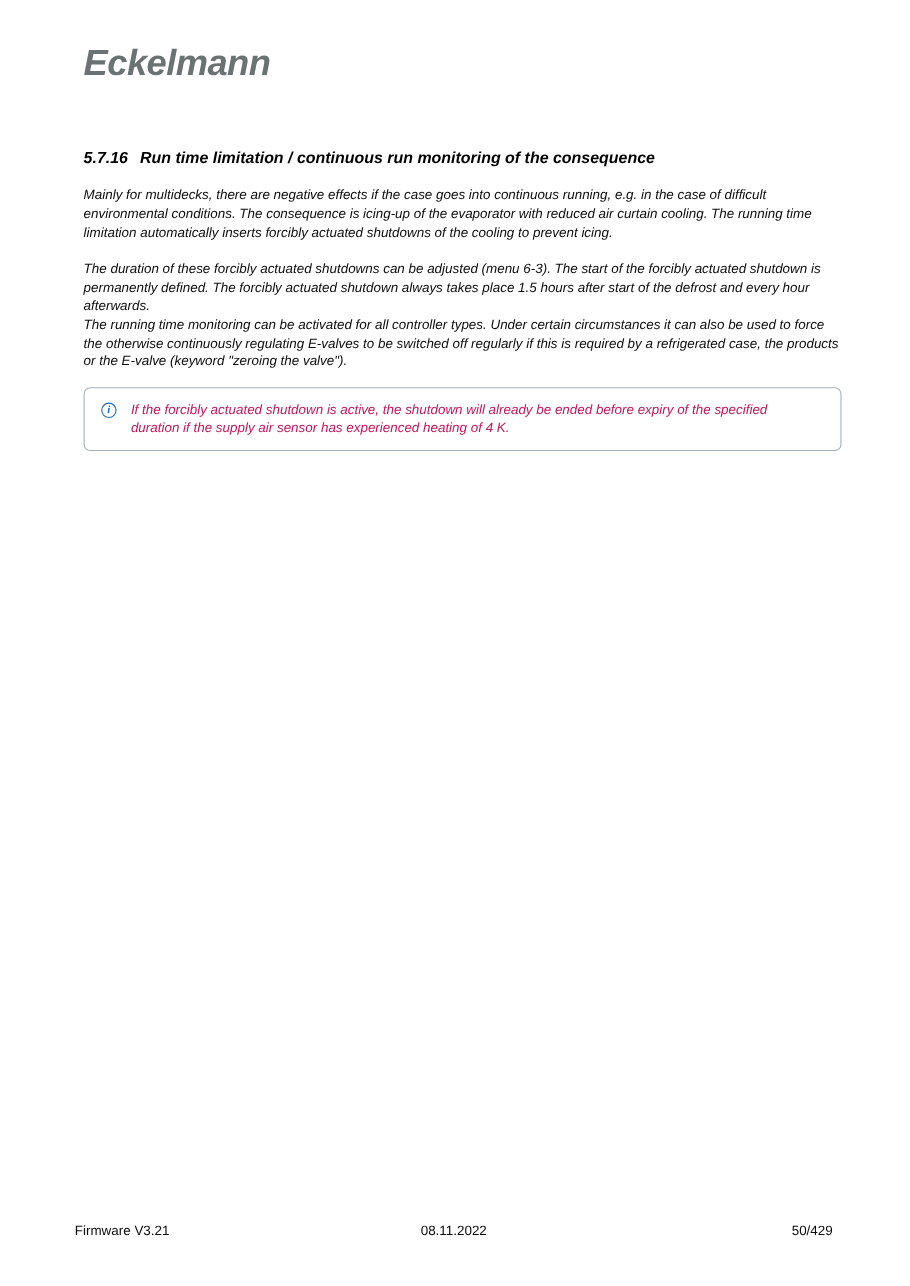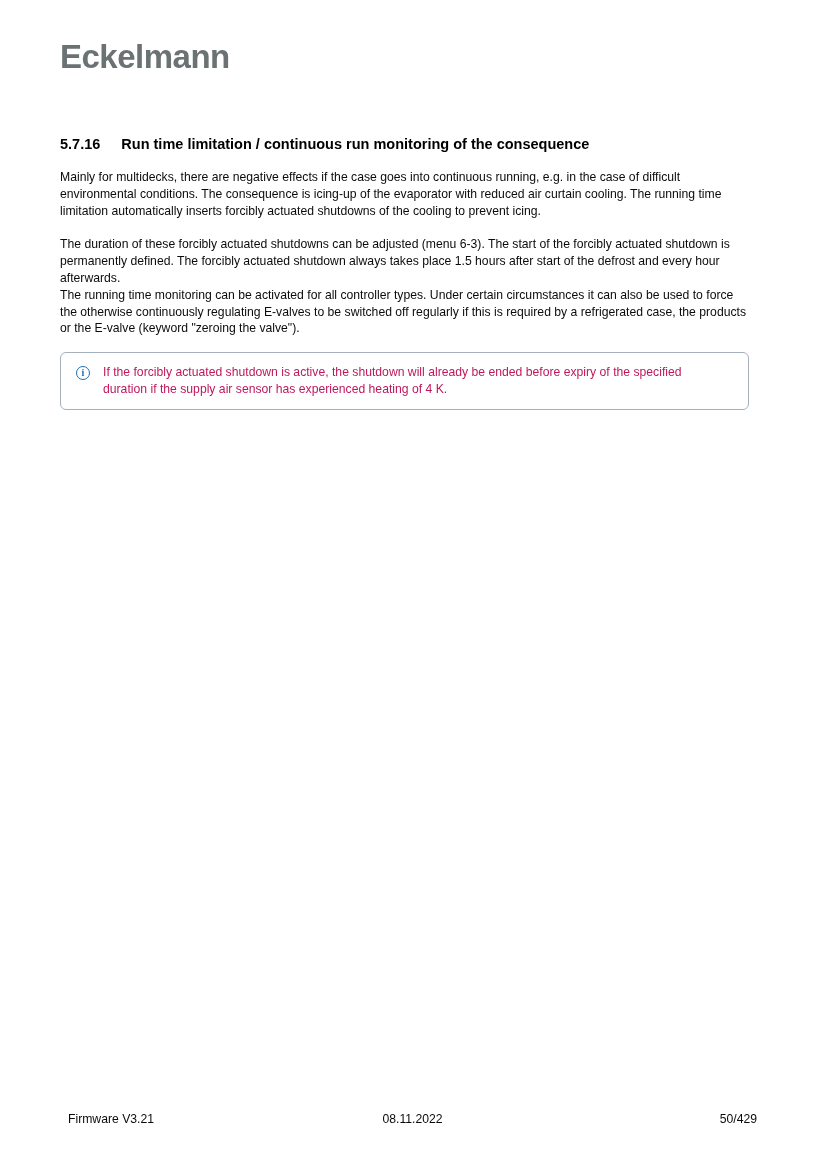--- a/index.html
+++ b/index.html
@@ -10,38 +10,39 @@
   }
   .page {
     position: relative;
     width: 827px;
     height: 1169px;
     background: #ffffff;
     overflow: hidden;
   }
   .content {
     position: absolute;
-    left: 60px;
+    left: 76px;
     top: 40px;
     width: 690px;
+    font-style: italic;
   }
   .logo {
     font-size: 33px;
     font-weight: bold;
     letter-spacing: -0.5px;
     color: #6b7274;
     line-height: 1;
   }
   .heading {
     margin-top: 62px;
     font-size: 14.5px;
     font-weight: bold;
     color: #000;
     display: flex;
-    gap: 21px;
+    gap: 11px;
     line-height: 1.25;
   }
   .body-text {
     margin-top: 16px;
     font-size: 12.2px;
     line-height: 16.8px;
     color: #0b0b0b;
   }
   .para { margin: 0; }
   .para.spaced-before { margin-top: 16.8px; }

